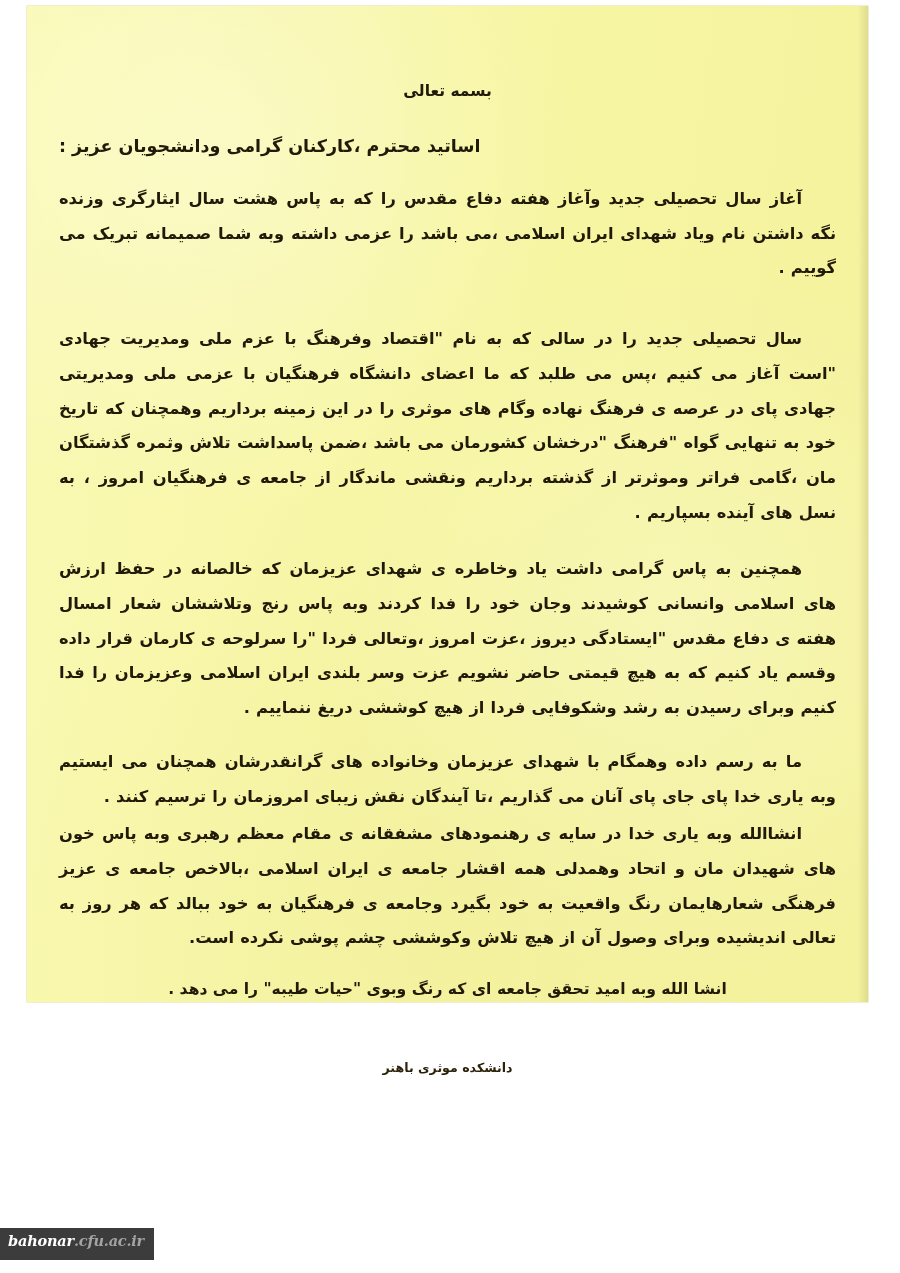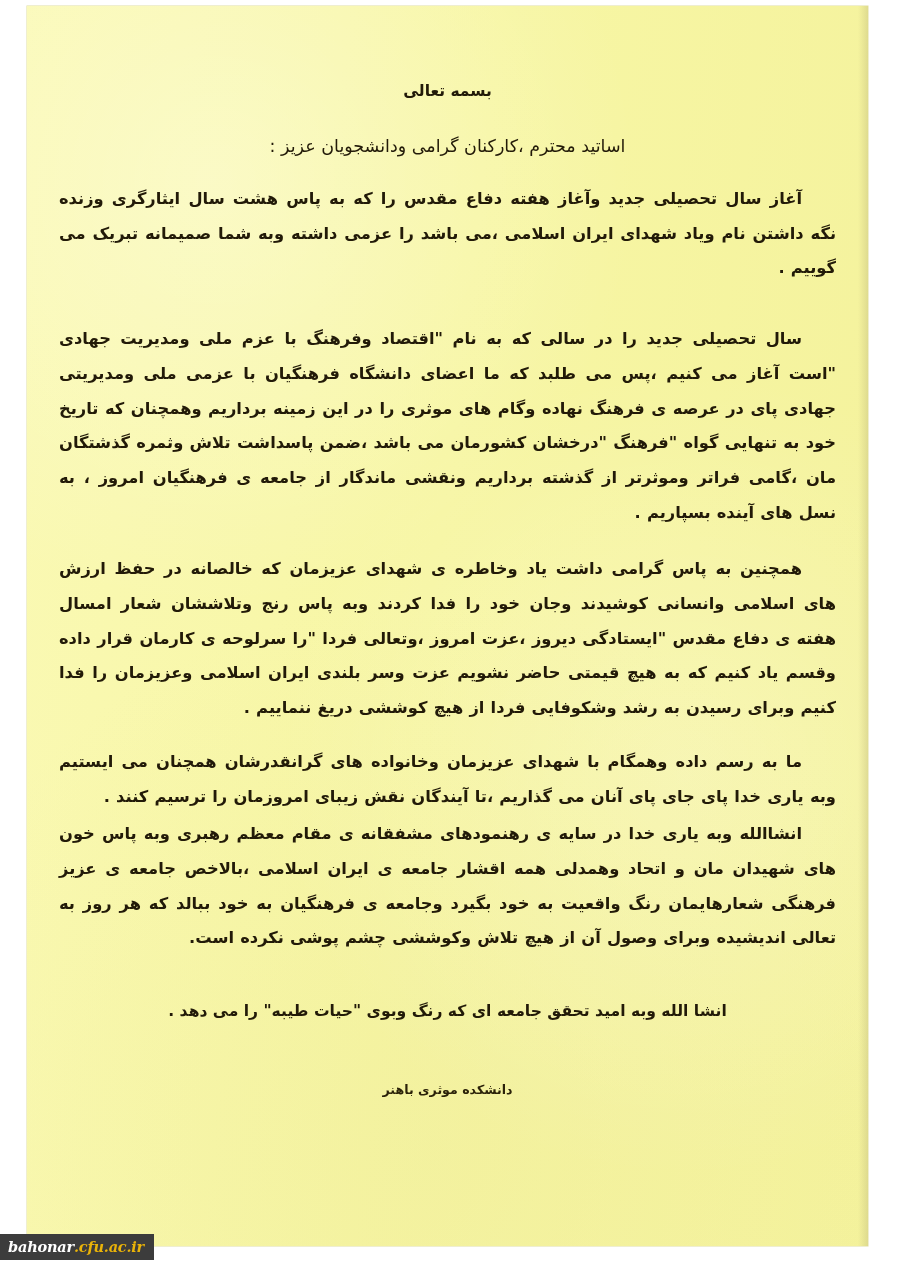--- a/index.html
+++ b/index.html
@@ -15,21 +15,21 @@
     overflow: hidden;
     font-family: "DejaVu Sans", "Liberation Sans", sans-serif;
   }
 
   
   #scan-page {
     position: absolute;
     left: 27px;
     top: 6px;
     width: 841px;
-    height: 1240px;
+    height: 996px;
     background: #f8f7a8;
     background-image:
       radial-gradient(circle at 22% 14%, rgba(255,255,255,0.30) 0%, rgba(255,255,255,0) 34%),
       radial-gradient(circle at 78% 62%, rgba(255,255,255,0.22) 0%, rgba(255,255,255,0) 40%),
       radial-gradient(circle at 48% 92%, rgba(236,233,150,0.35) 0%, rgba(236,233,150,0) 45%),
       linear-gradient(97deg, #faf9b4 0%, #f7f6a4 48%, #f4f29c 100%);
     box-shadow: 0 0 0 0.5px rgba(220,216,150,0.9);
   }
   
   #scan-page::after {
@@ -56,23 +56,23 @@
 
   .bismillah {
     text-align: center;
     font-size: 15.5px;
     font-weight: 700;
     letter-spacing: 0.2px;
     margin-top: 76px;
   }
 
   .salutation {
-    text-align: center;
+    text-align: left;
     font-size: 17.5px;
-    font-weight: 400;
+    font-weight: 700;
     margin-top: 36px;
     letter-spacing: 0.2px;
   }
 
   .para {
     font-size: 16.3px;
     font-weight: 700;
     line-height: 2.13;
     text-align: justify;
     text-align-last: right;
@@ -83,54 +83,54 @@
   .para.p1 { margin-top: 26px; text-indent: 34px; }
   .para.p2 { margin-top: 36px; text-indent: 34px; }
   .para.p3 { margin-top: 22px; text-indent: 34px; }
   .para.p4 { margin-top: 19px; text-indent: 34px; }
   .para.p5 { margin-top: 3px; text-indent: 34px; }
 
   .closing {
     font-size: 15.6px;
     font-weight: 700;
     text-align: center;
-    margin-top: 46px;
+    margin-top: 24px;
     letter-spacing: 0.2px;
   }
 
   .signature {
     font-size: 12.6px;
     font-weight: 700;
     text-align: center;
     margin-top: 62px;
     letter-spacing: 0.3px;
     color: #2b2209;
   }
 
   
   #watermark {
     position: absolute;
     left: 0;
     bottom: 13px;
     height: 26px;
-    padding: 0 10px 0 8px;
+    padding: 0 10px 6px 8px;
     display: flex;
     align-items: center;
     background: #3c3c3c;
     font-family: "DejaVu Serif", "Liberation Serif", serif;
     font-style: italic;
     font-weight: 700;
     font-size: 14.5px;
     letter-spacing: -0.2px;
     direction: ltr;
     white-space: nowrap;
     line-height: 1;
   }
   #watermark .wm-name { color: #ffffff; }
-  #watermark .wm-domain { color: #eab308; }
+  #watermark .wm-domain { color: #a3a3a3; }
 </style>
 </head>
 <body>
 
 <div id="scan-page">
 
   <div id="doc-body">
 
     <p class="line-block bismillah">بسمه تعالی</p>
 

